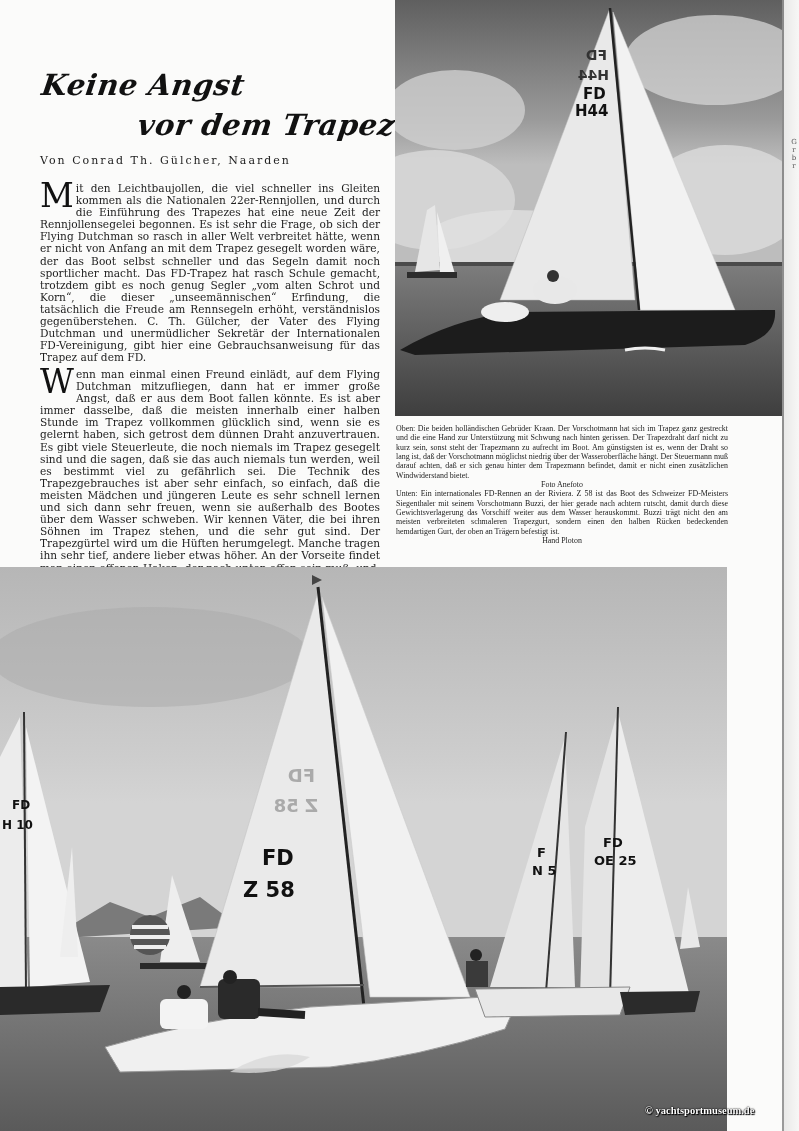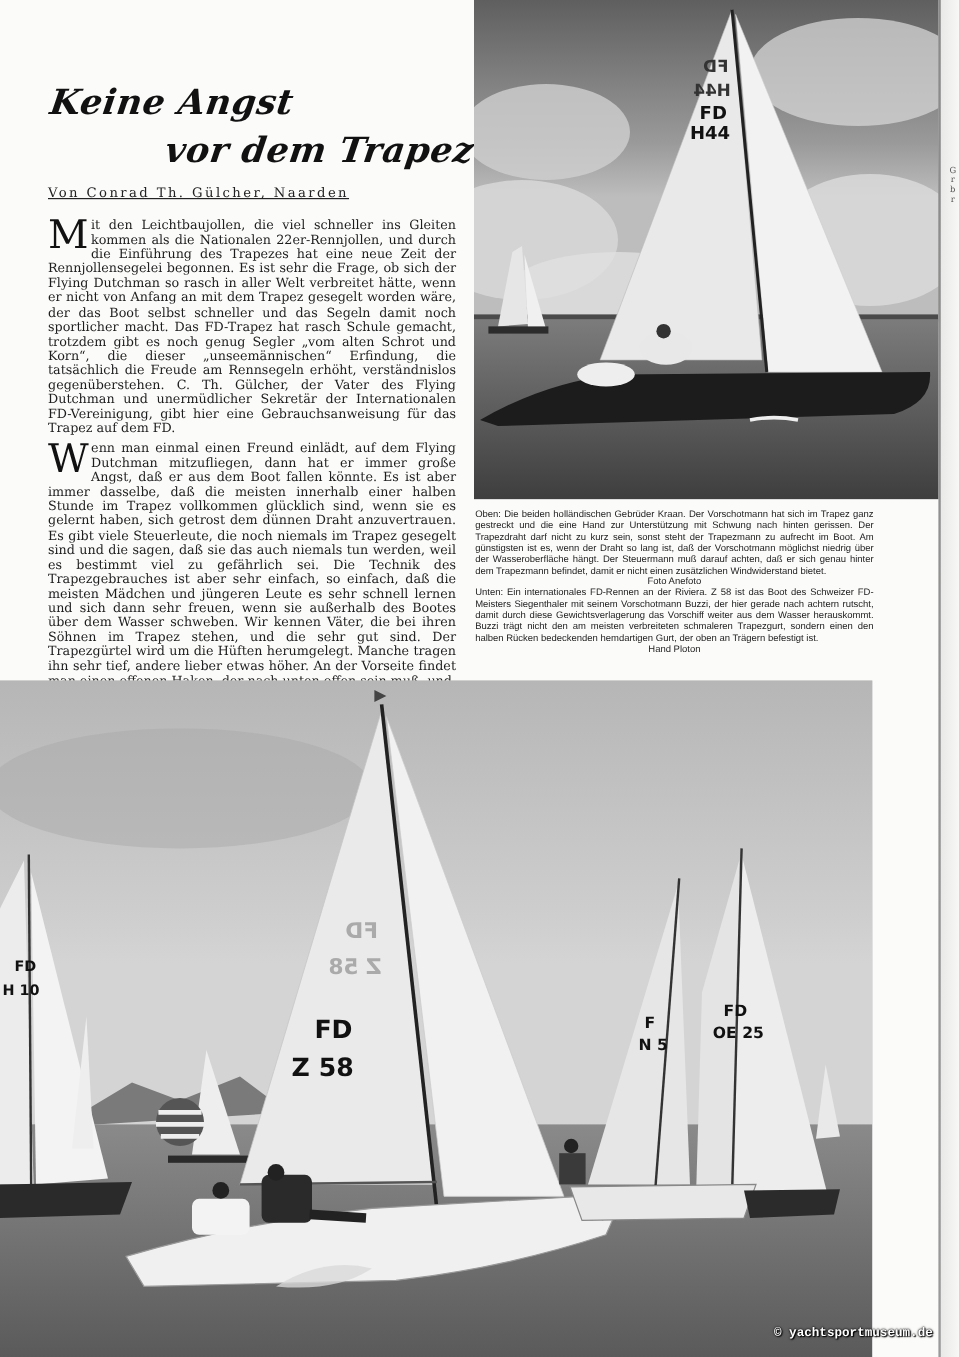--- a/index.html
+++ b/index.html
@@ -29,48 +29,48 @@
     transform: skewX(-8deg);
   }
   .title-line2 {
     position: absolute; left: 138px; top: 108px;
     font-family: "DejaVu Serif", serif; font-style: italic; font-weight: bold;
     font-size: 29px; letter-spacing: 0.5px; color: #111;
     transform: skewX(-8deg);
   }
   .byline {
     position: absolute; left: 40px; top: 154px;
-    font-size: 11px; letter-spacing: 2px; color: #222; text-decoration: underline;
+    font-size: 11px; letter-spacing: 2px; color: #222;
   }
   .body-col {
     position: absolute; left: 40px; width: 340px;
     font-size: 10.6px; line-height: 12.1px; text-align: justify;
     color: #1d1d1d; hyphens: manual;
   }
   .para1 { top: 182px; }
   .para2 { top: 368px; }
   .dropcap {
     float: left; font-size: 33px; line-height: 25px;
     margin: 1px 2px 0 0; font-family: "DejaVu Serif", serif; color: #111;
   }
   
   .photo { position: absolute; overflow: hidden; }
   .photo-top { left: 395px; top: 0; width: 387px; height: 416px; background: #6e6e6e; }
   .photo-bottom { left: 0; top: 567px; width: 727px; height: 564px; background: #bdbdbd; }
   .photo svg { display: block; }
   .caption {
     position: absolute; left: 396px; top: 424px; width: 332px;
     font-size: 7.9px; line-height: 9.35px; color: #222; text-align: justify;
-    font-family: Liberation Sans, sans-serif;
+    font-family: Liberation Serif, serif;
   }
   .caption p { margin: 0; }
   .credit { display: block; text-align: center; }
   .watermark {
     position: absolute; left: 645px; top: 1105px;
-    font-family: Liberation Mono, monospace; font-weight: bold; font-size: 10.5px;
+    font-family: Liberation Serif, serif; font-weight: bold; font-size: 10.5px;
     color: #fff; text-shadow: 0 0 2px #000, 0 0 1px #000, 1px 1px 1px #000;
   }
 </style>
 </head>
 <body>
 
 <div class="gutter-shade"></div>
 <div class="gutter-line"></div>
 <div class="next-page-chars">
   <div>G</div>

